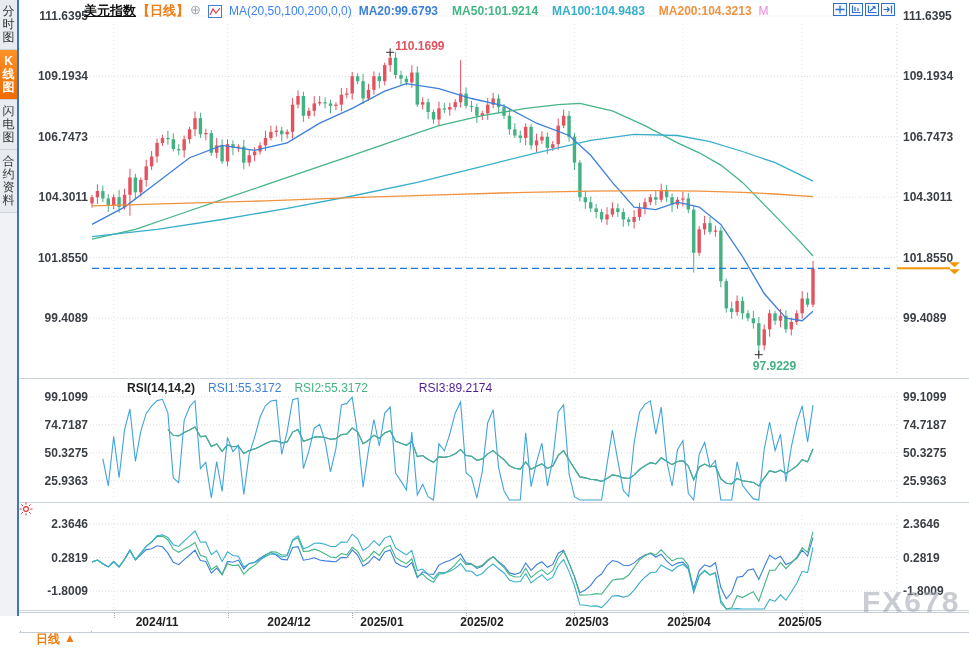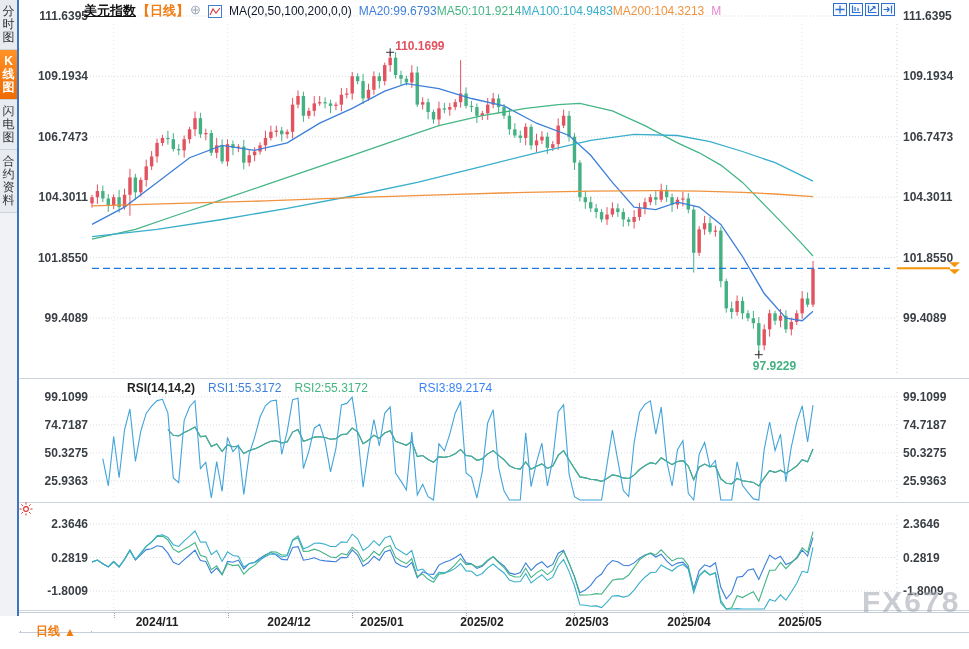--- a/index.html
+++ b/index.html
@@ -12,32 +12,32 @@
   
   #chart-svg{position:absolute;left:0;top:0;z-index:1;}
   svg text{font-family:"Liberation Sans",sans-serif;}
   .axlbl{font-size:12px;font-weight:600;fill:#3a3f45;}
   .ann{font-size:12px;font-weight:700;}
   
   .hdr{position:absolute;left:84px;top:2px;z-index:5;font-size:12px;display:flex;align-items:center;gap:7px;white-space:nowrap;}
   .t-title{color:#111;font-weight:700;font-size:13px;text-decoration:underline;}
   .t-period{color:#f07c12;font-weight:700;font-size:13px;}
   .t-plus{color:#9aa7b4;font-size:13px;}
-  .t-ma{color:#0f172a;}
-  #ma-legend{display:flex;}
-  .c-blue{color:#3d7fd9;text-align:right;}.c-green{color:#45b585;}.c-cyan{color:#3b82f6;padding-left:38px;}.c-pink{color:#e887d6;}
+  .t-ma{color:#3b82f6;}
+  #ma-legend{display:flex;gap:14px;font-weight:bold;}
+  .c-blue{color:#3d7fd9;text-align:right;}.c-green{color:#45b585;}.c-cyan{color:#4c1d95;padding-left:38px;}.c-pink{color:#e887d6;}
   .ind-hdr{position:absolute;z-index:5;font-size:12px;display:flex;gap:13px;white-space:nowrap;background:transparent;}
   .ind-title{color:#222;font-weight:600;padding-left:35px;}
   .topicons{position:absolute;top:3px;left:833px;display:flex;gap:2px;z-index:6;}
   .ticon{width:14px;height:13px;border:1px solid #2f6fd0;background:#f6faff;box-sizing:border-box;display:flex;align-items:center;justify-content:center;cursor:pointer;}
   .sun{position:absolute;left:19px;top:502px;z-index:6;}
   .watermark{position:absolute;left:862px;top:585px;z-index:4;font-size:30px;font-weight:700;letter-spacing:2px;color:rgba(158,162,175,0.55);}
   
   .xrow{position:absolute;left:19px;right:0;top:612px;height:19px;background:#fff;border-top:1px solid #c6cdd5;border-bottom:1px solid #c6cdd5;z-index:5;}
-  .period-box{position:absolute;left:1px;top:0;bottom:0;width:70px;border-left:1px solid #b2bac4;border-right:1px solid #b2bac4;display:flex;align-items:center;justify-content:center;gap:4px;color:#f07c12;font-weight:700;font-size:12px;cursor:pointer;margin-top:18px;}
+  .period-box{position:absolute;left:1px;top:0;bottom:0;width:70px;border-left:1px solid #b2bac4;border-right:1px solid #b2bac4;display:flex;justify-content:center;gap:4px;color:#f07c12;font-weight:700;font-size:12px;cursor:pointer;margin-top:18px;}
   .datelbl{position:absolute;top:2px;transform:translateX(-50%);font-size:12px;font-weight:700;color:#222;}
   .monthtick{position:absolute;top:0;height:5px;width:0;border-left:1px dotted #9aa4ae;}
   
   .toolbar{position:absolute;left:19px;right:0;top:631px;height:18px;background:#fff;border-top:1px solid #9fc3ee;display:flex;z-index:5;}
   .tbtab{padding:0 9px;font-size:12px;line-height:17px;color:#222;border-right:1px solid #aab4c0;cursor:pointer;}
   .tbtab.active{background:#f07c12;color:#fff;font-weight:700;}
   .tbtab.vip{color:#f07c12;font-weight:700;}
 </style>
 </head>
 <body>

